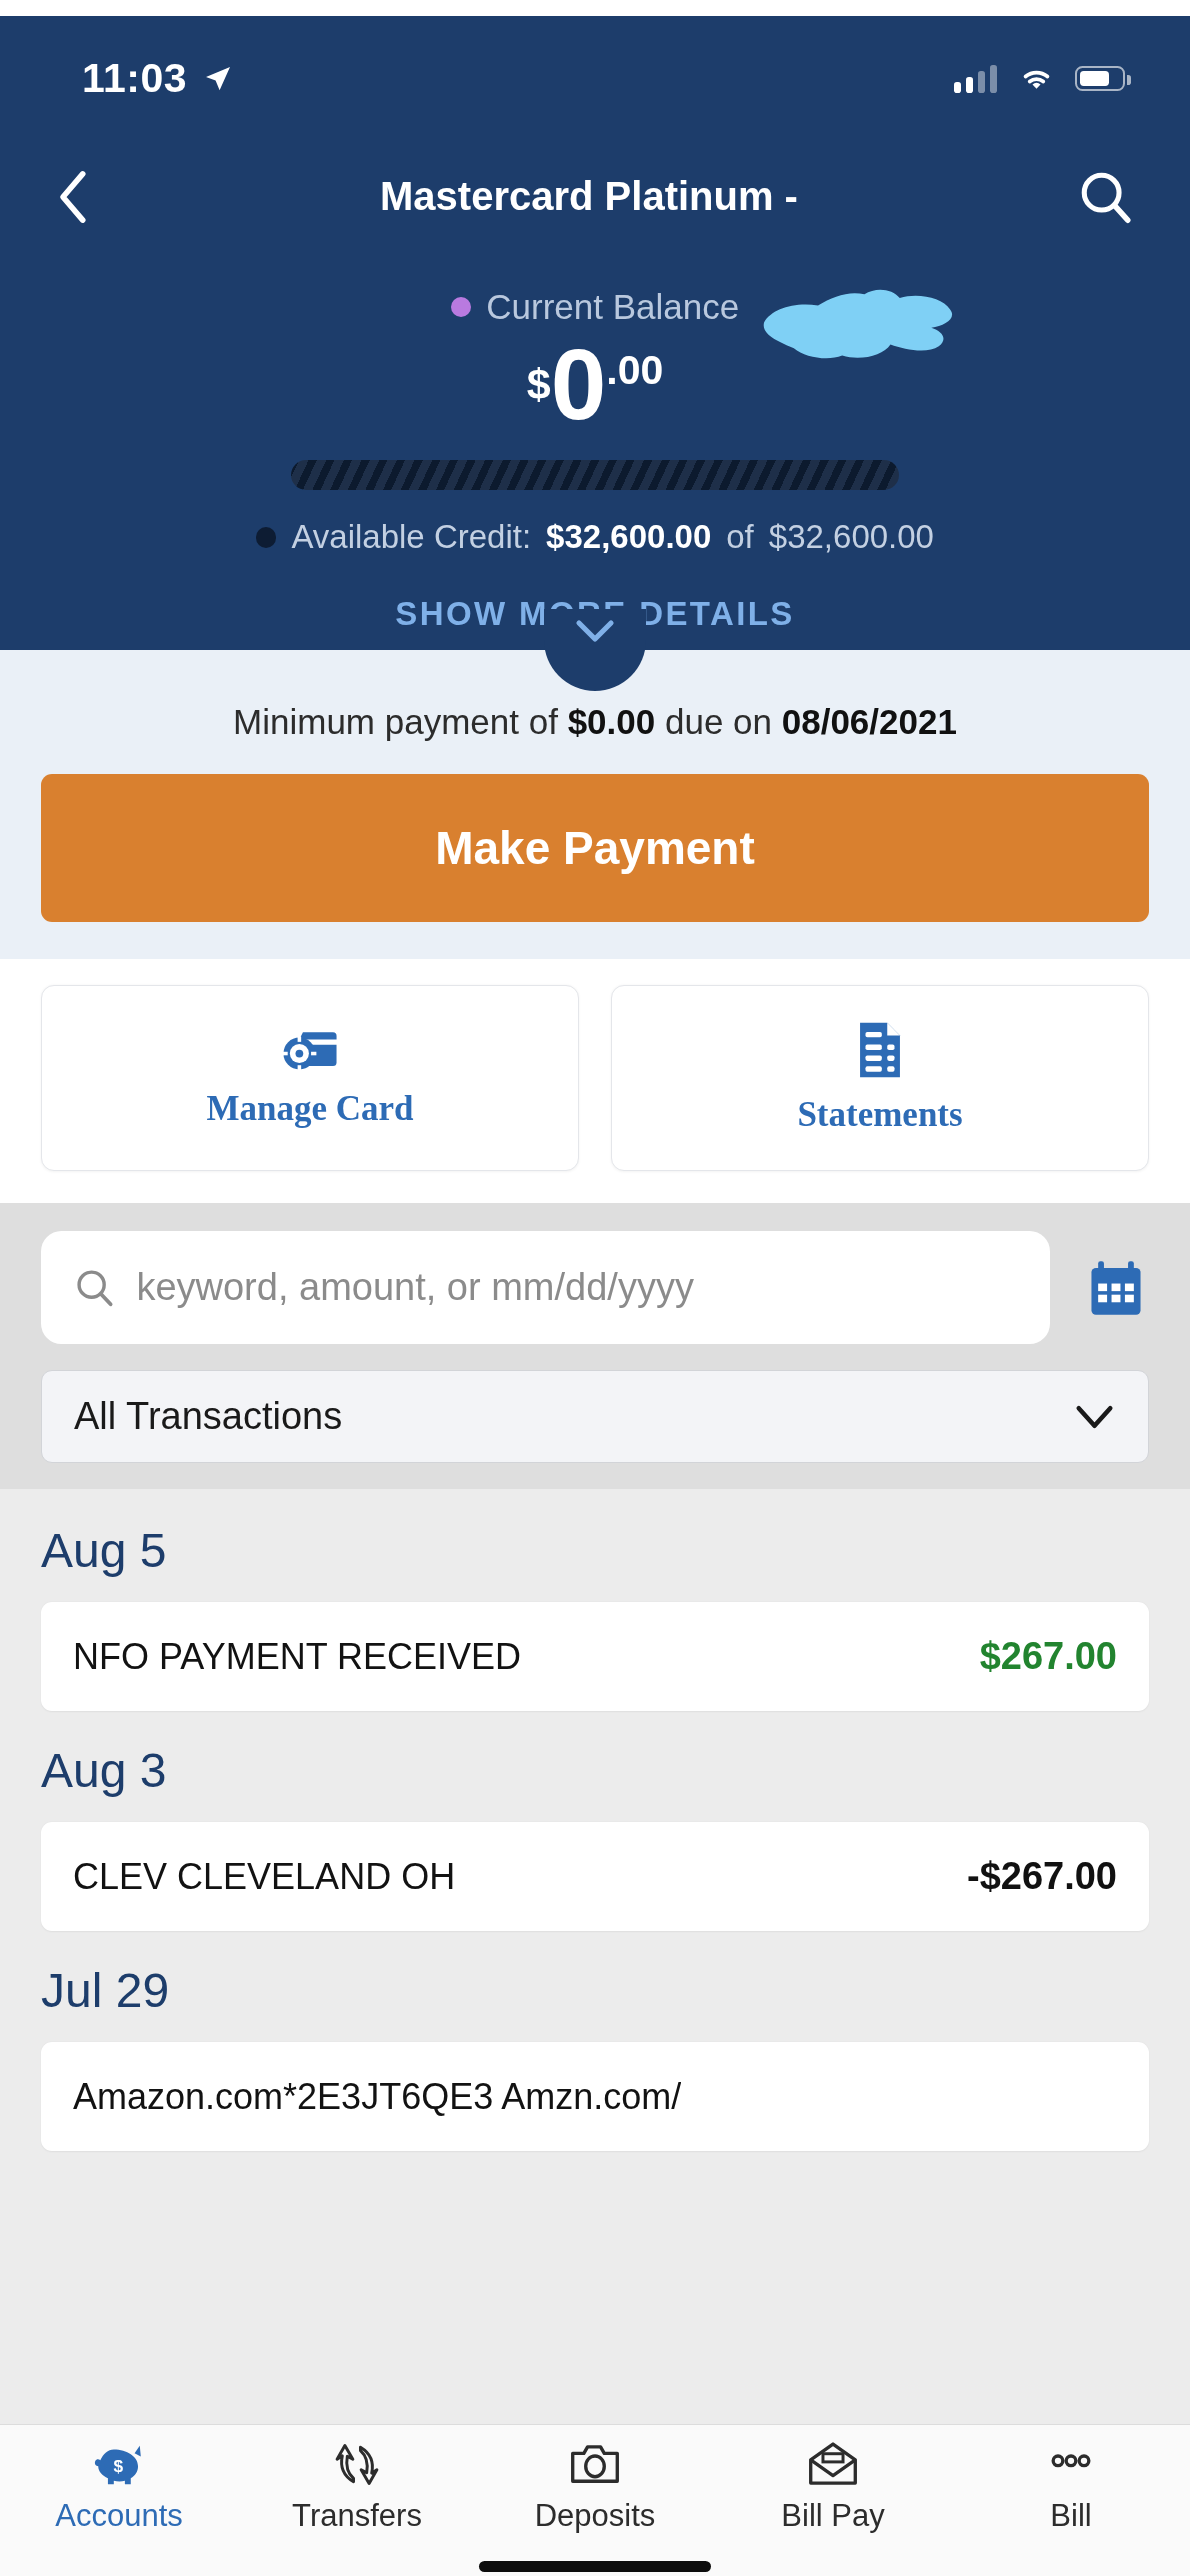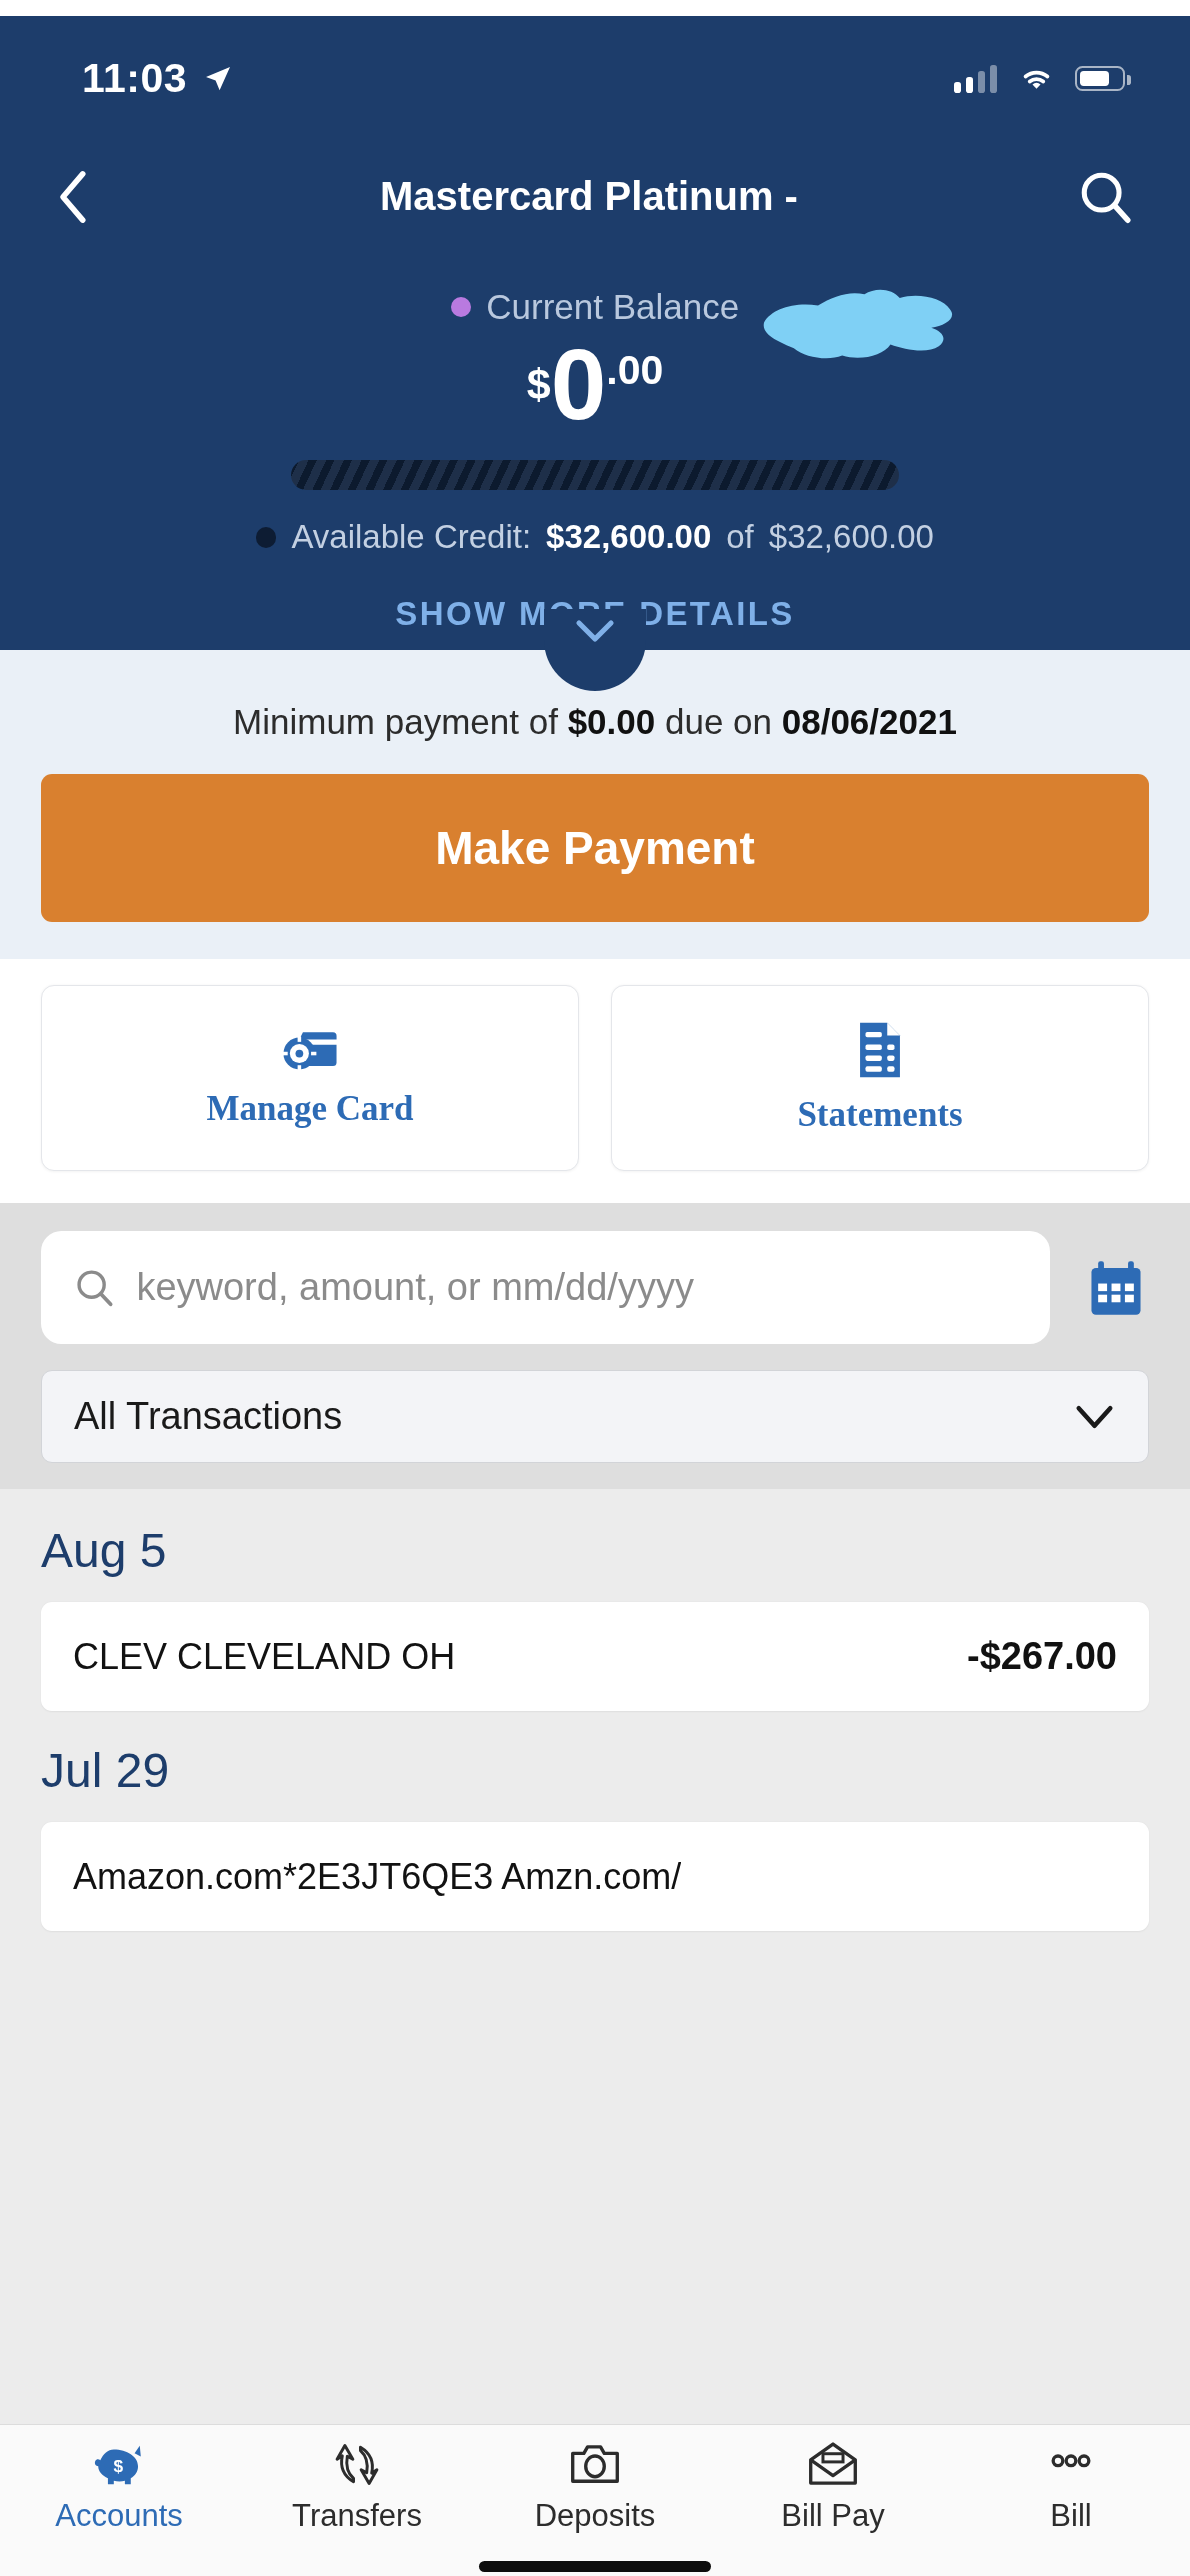--- a/index.html
+++ b/index.html
@@ -270,23 +270,28 @@
       <svg width="43" height="28" viewBox="0 0 24 16">
         <path d="M3 3 L12 13 L21 3" stroke="#1a1a1a" stroke-width="2.6" fill="none" stroke-linecap="round" stroke-linejoin="round"></path>
       </svg>
     </div>
   </div>
 
   <div class="txn-list">
 
     <div>
       <div class="date-hd">Aug 5</div>
+      <div class="txn-row">
+        <span class="txn-name">NFO PAYMENT RECEIVED</span>
+        <span class="txn-amt credit">$267.00</span>
+      </div>
     </div>
 
     <div>
+      <div class="date-hd">Aug 3</div>
       <div class="txn-row">
         <span class="txn-name">CLEV CLEVELAND OH</span>
         <span class="txn-amt debit">-$267.00</span>
       </div>
     </div>
 
     <div>
       <div class="date-hd">Jul 29</div>
       <div class="txn-row">
         <span class="txn-name">Amazon.com*2E3JT6QE3 Amzn.com/</span>

